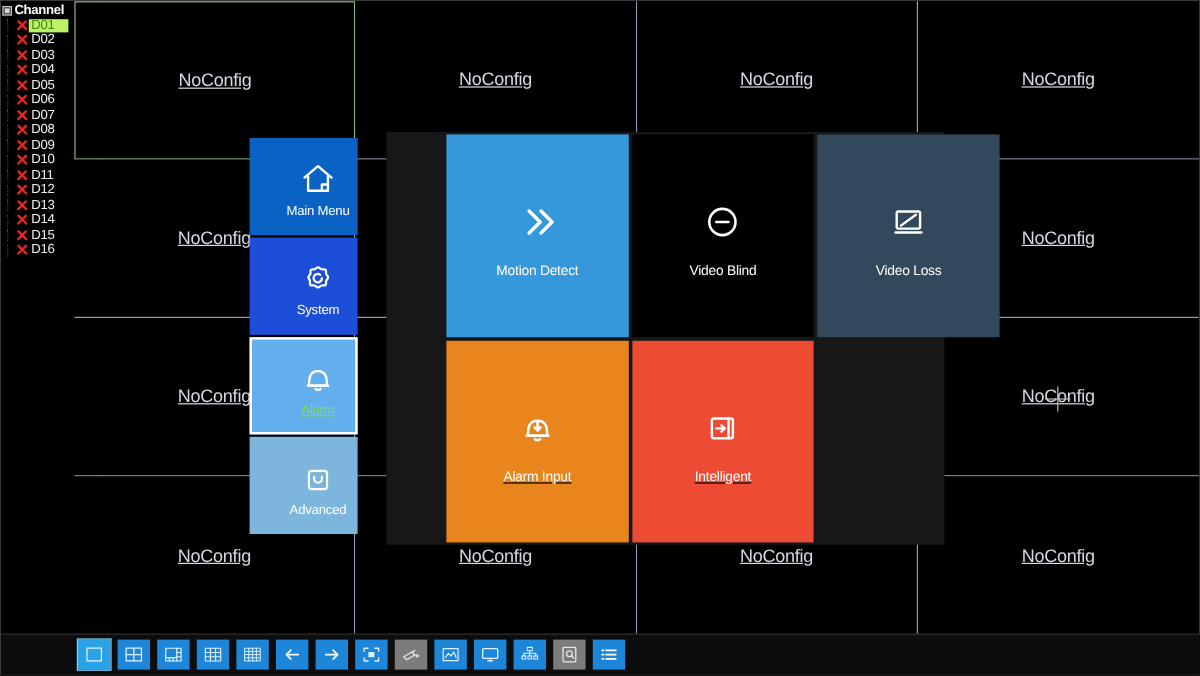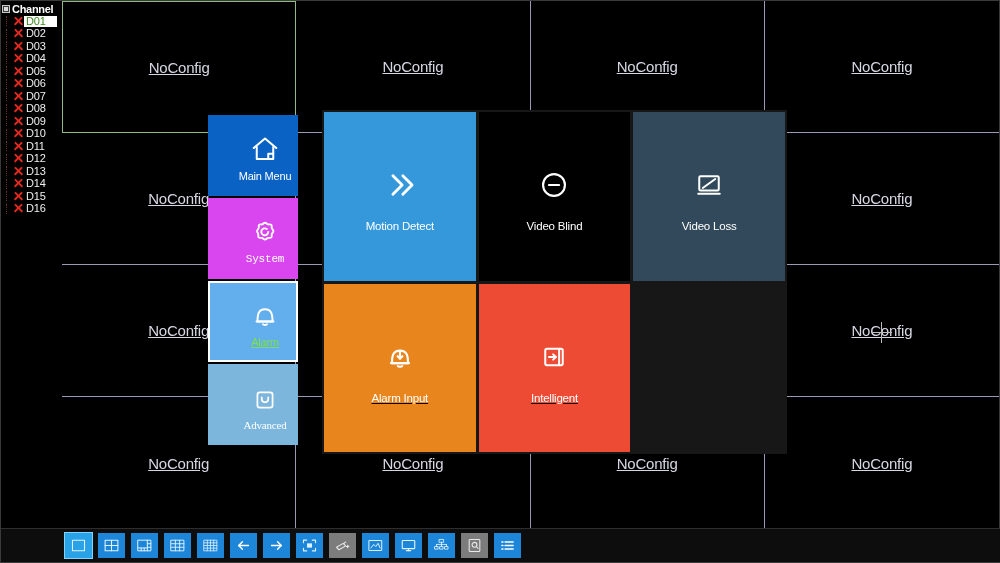--- a/index.html
+++ b/index.html
@@ -21,21 +21,21 @@
   .ch-row{display:flex;align-items:center;height:12.5px;padding-left:5px;position:relative;}
   .ch-row .tick{width:8px;height:10px;border-left:1px dotted #6b3030;
      display:block;flex:none;}
   .ch-row .x{position:relative;width:11px;height:11px;flex:none;margin-left:-2px;}
   .ch-row .x::before,.ch-row .x::after{content:"";position:absolute;left:0;top:4px;
      width:11px;height:2.4px;background:#e02a20;border-radius:1px;}
   .ch-row .x::before{transform:rotate(45deg);}
   .ch-row .x::after{transform:rotate(-45deg);}
   .ch-row .nm{color:#efefef;font-size:11px;line-height:11px;padding-left:2px;
      letter-spacing:-.2px;}
-  .ch-row.sel .nm{background:#ffffff;color:#3c8a1e;padding:0 11px 0 2px;}
+  .ch-row.sel .nm{background:#bef264;color:#3c8a1e;padding:0 11px 0 2px;}
 
   
   #video-grid{position:absolute;left:61px;top:0;right:0;height:528px;
      display:grid;grid-template-columns:repeat(4,1fr);grid-template-rows:repeat(4,1fr);}
   .vcell{position:relative;display:flex;align-items:center;justify-content:center;
      background:#000;box-sizing:border-box;
      border-right:1px solid #9a9ab4;border-bottom:1px solid #9a9ab4;}
   .vcell:nth-child(4n){border-right:none;}
   .vcell:nth-child(n+13){border-bottom:none;}
   .vcell.sel{border:1px solid #8fba86;}
@@ -54,21 +54,21 @@
      box-sizing:border-box;cursor:pointer;padding-left:24px;}
   .mtile .mi{height:34px;display:flex;align-items:flex-end;justify-content:center;}
   .mtile .ml{font-size:11px;color:#fff;margin-top:6px;letter-spacing:-.2px;}
   .mtile.active{border:2px solid #ffffff;}
   .mtile.active .ml{color:#7ee04a;text-decoration:underline;}
 
   
   #tile-panel{position:absolute;left:321px;top:109px;width:465px;height:344px;
      background:#171717;padding:2px;box-sizing:border-box;}
   #tile-grid{display:grid;grid-template-columns:repeat(3,1fr);
-     grid-template-rows:repeat(2,1fr);gap:3px;width:100%;height:100%;}
+     grid-template-rows:repeat(2,1fr);gap:3px;width:100%;height:100%;margin-left:48px;}
   .tile{display:flex;flex-direction:column;align-items:center;justify-content:center;
      cursor:pointer;position:relative;}
   .tile .ti{height:50px;display:flex;align-items:center;justify-content:center;}
   .tile .tl{color:#fff;font-size:11.5px;margin-top:10px;letter-spacing:-.2px;}
 
   
   #toolbar{position:absolute;left:0;bottom:0;width:1000px;height:34px;
      background:#0d0d0d;border-top:1px solid #2e2e2e;box-sizing:border-box;
      display:flex;align-items:center;padding-left:64px;gap:6px;}
   .tb{width:27px;height:25px;box-sizing:border-box;display:flex;
@@ -229,40 +229,40 @@
       <div class="mtile" style="background: rgb(10, 99, 196);">
         <span class="mi">
           <svg viewBox="0 0 24 24" width="30" height="30" fill="none" stroke="#fff" stroke-width="1.6" stroke-linecap="round" stroke-linejoin="round">
             <path d="M3 11.2 12 3.6l9 7.6"></path>
             <path d="M5.4 10.4V20h13.2v-9.6"></path>
             <path d="M14.6 20v-4.2h4"></path>
           </svg>
         </span>
         <span class="ml">Main Menu</span>
       </div>
-      <div class="mtile" style="background: #d946ef; font-family: Liberation Mono, monospace;">
+      <div class="mtile" style="background: #1d4ed8;">
         <span class="mi">
           <svg viewBox="0 0 24 24" width="28" height="28" fill="none" stroke="#fff" stroke-width="1.6" stroke-linecap="round" stroke-linejoin="round">
             <path d="M12 3.2c1.1 0 1.6 1.1 2.6 1.4 1 .3 2-.4 2.8.4.8.8.1 1.8.4 2.8.3 1 1.4 1.5 1.4 2.6s-1.1 1.6-1.4 2.6c-.3 1 .4 2-.4 2.8-.8.8-1.8.1-2.8.4-1 .3-1.5 1.4-2.6 1.4s-1.6-1.1-2.6-1.4c-1-.3-2 .4-2.8-.4-.8-.8-.1-1.8-.4-2.8C6.3 12 5.2 11.5 5.2 10.4S6.3 8.8 6.6 7.8c.3-1-.4-2 .4-2.8.8-.8 1.8-.1 2.8-.4C10.4 4.3 10.9 3.2 12 3.2z"></path>
             <path d="M13.6 8.6a3 3 0 1 0 1.2 2.4"></path>
           </svg>
         </span>
         <span class="ml">System</span>
       </div>
       <div class="mtile active" style="background: rgb(99, 174, 236);">
         <span class="mi">
           <svg viewBox="0 0 24 24" width="30" height="30" fill="none" stroke="#fff" stroke-width="1.6" stroke-linecap="round" stroke-linejoin="round">
             <path d="M6 17.2c0-5.4.6-9.8 6-9.8s6 4.4 6 9.8z"></path>
             <path d="M5.2 17.2h13.6"></path>
             <path d="M10.4 19.4c.5.7 2.7.7 3.2 0"></path>
           </svg>
         </span>
         <span class="ml">Alarm</span>
       </div>
-      <div class="mtile" style="background: rgb(124, 182, 221); font-family: Liberation Serif, serif;">
+      <div class="mtile" style="background: rgb(124, 182, 221);">
         <span class="mi">
           <svg viewBox="0 0 24 24" width="26" height="26" fill="none" stroke="#fff" stroke-width="1.6" stroke-linecap="round" stroke-linejoin="round">
             <rect x="5" y="5" width="14" height="14" rx="2.2"></rect>
             <path d="M9 9.5v1.6a3 3 0 0 0 6 0V9.5"></path>
           </svg>
         </span>
         <span class="ml">Advanced</span>
       </div>
     </div>
 

